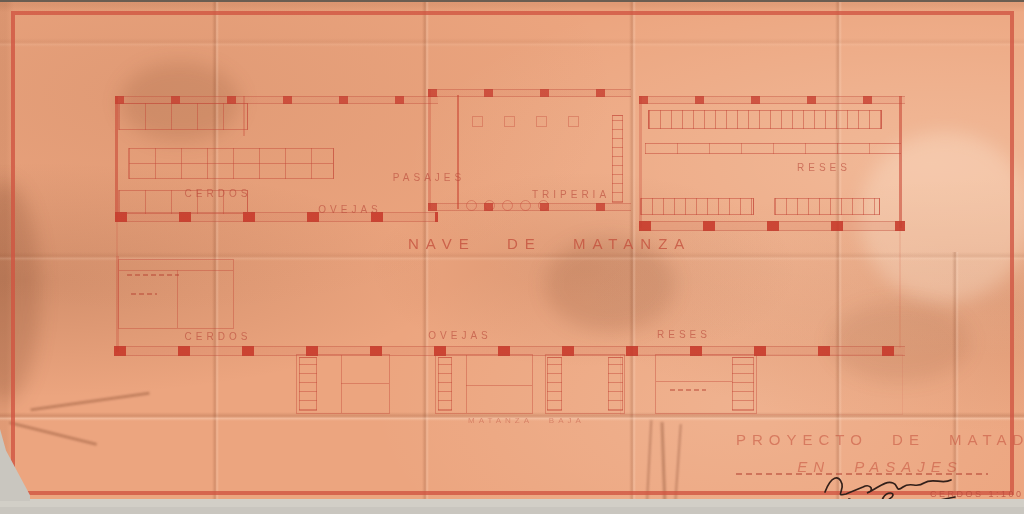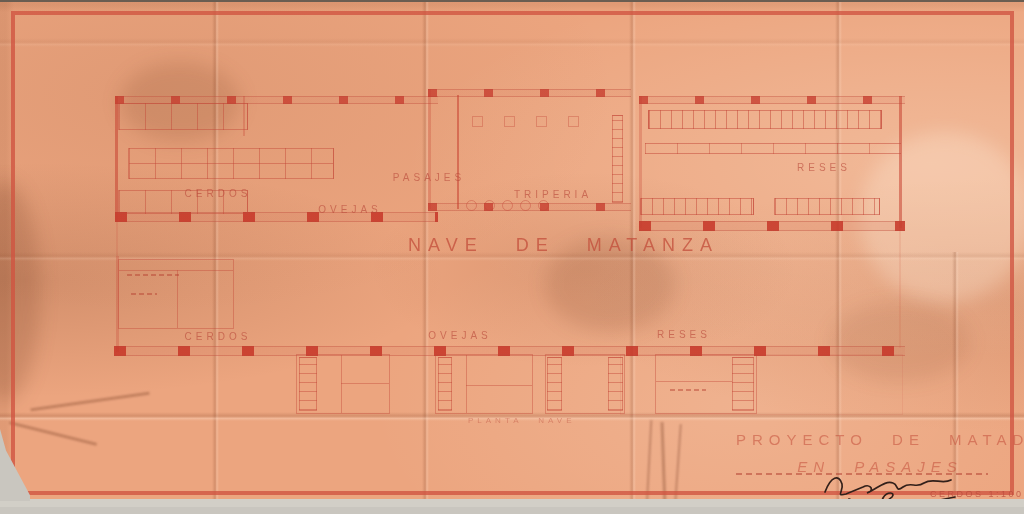--- a/index.html
+++ b/index.html
@@ -65,21 +65,21 @@
   .eq-circles span{width:9px;height:9px;border:1px solid rgba(195,70,55,.42);border-radius:50%;}
   .col-sq{position:absolute;width:9px;height:9px;border:1px solid rgba(195,70,55,.35);}
   .annex{position:absolute;border:1px solid rgba(195,70,55,.40);}
   .inner-v{position:absolute;width:1px;background:rgba(195,70,55,.40);}
   .inner-h{position:absolute;height:1px;background:rgba(195,70,55,.40);}
   .tiny-line{position:absolute;height:2px;
     background:repeating-linear-gradient(90deg, rgba(180,60,45,.45) 0 5px, transparent 5px 8px);}
   
   .plan-label{position:absolute;color:#b9493a;letter-spacing:4px;font-size:10px;
     opacity:.62;white-space:nowrap;text-align:center;}
-  .nave-title{position:absolute;color:#c24a38;font-size:18px;letter-spacing:7px;word-spacing:20px;
+  .nave-title{position:absolute;color:#c24a38;font-size:15px;letter-spacing:7px;word-spacing:20px;
     opacity:.72;white-space:nowrap;text-align:center;}
   .planta{position:absolute;color:#b9493a;font-size:8px;letter-spacing:4px;word-spacing:10px;opacity:.42;white-space:nowrap;}
   .tb-line{position:absolute;color:#c5503c;font-size:15px;letter-spacing:6px;word-spacing:14px;
     opacity:.55;white-space:nowrap;text-align:center;}
   .tb-scale{position:absolute;color:#b9493a;font-size:9px;letter-spacing:2.5px;opacity:.75;white-space:nowrap;}
   .fineprint{position:absolute;height:2px;
     background:repeating-linear-gradient(90deg, rgba(175,58,44,.5) 0 6px, transparent 6px 10px);}
   .signature{position:absolute;}
 </style>
 </head>
@@ -174,28 +174,28 @@
     <div class="annex" style="left:655px;top:352px;width:100px;height:58px;">
       <div class="comb-v" style="left:76px;top:2px;width:20px;height:52px;"></div>
       <div class="inner-h" style="left:0;top:26px;width:76px;"></div>
       <div class="tiny-line" style="left:14px;top:34px;width:36px;"></div>
     </div>
     <div class="annex" style="left:620px;top:352px;width:281px;height:59px;opacity:.35;border-color:rgba(195,70,55,.3);"></div>
 
     <div class="plan-label" style="left:172px;top:186px;width:92px;">CERDOS</div>
     <div class="plan-label" style="left:300px;top:202px;width:100px;">OVEJAS</div>
     <div class="plan-label" style="left:388px;top:170px;width:82px;">PASAJES</div>
-    <div class="plan-label" style="left:506px;top:187px;width:94px;">TRIPERIA</div>
+    <div class="plan-label" style="left:524px;top:187px;width:94px;">TRIPERIA</div>
     <div class="plan-label" style="left:782px;top:160px;width:84px;">RESES</div>
     <div class="plan-label" style="left:176px;top:329px;width:84px;">CERDOS</div>
     <div class="plan-label" style="left:416px;top:328px;width:88px;">OVEJAS</div>
     <div class="plan-label" style="left:646px;top:327px;width:76px;">RESES</div>
 
     <div class="nave-title" style="left:408px;top:233px;width:256px;">NAVE DE MATANZA</div>
-    <div class="planta" style="left:468px;top:414px;">PLANTA NAVE</div>
+    <div class="planta" style="left:468px;top:414px;">MATANZA BAJA</div>
   </div>
 
   <div>
     <div class="tb-line" style="left:736px;top:429px;width:276px;">PROYECTO DE MATADERO</div>
     <div class="tb-line" style="left:780px;top:456px;width:200px;font-style:italic;">EN PASAJES</div>
     <div class="fineprint" style="left:736px;top:471px;width:252px;"></div>
     <svg class="signature" style="left:815px;top:466px;" width="150" height="42" viewBox="0 0 150 42">
       <g fill="none" stroke="#32201a" stroke-width="1.7" stroke-linecap="round">
         <path d="M10 24 C 16 8, 24 6, 27 16 C 29 23, 20 29, 31 26 L 48 19 C 56 15, 60 23, 52 25 C 62 21, 70 12, 78 15 C 84 17, 80 25, 88 19 C 96 13, 101 21, 109 15 C 118 9, 127 17, 136 12"></path>
         <path d="M34 31 C 52 38, 70 36, 77 29 C 81 24, 72 23, 68 30 C 64 37, 78 38, 86 33"></path>

